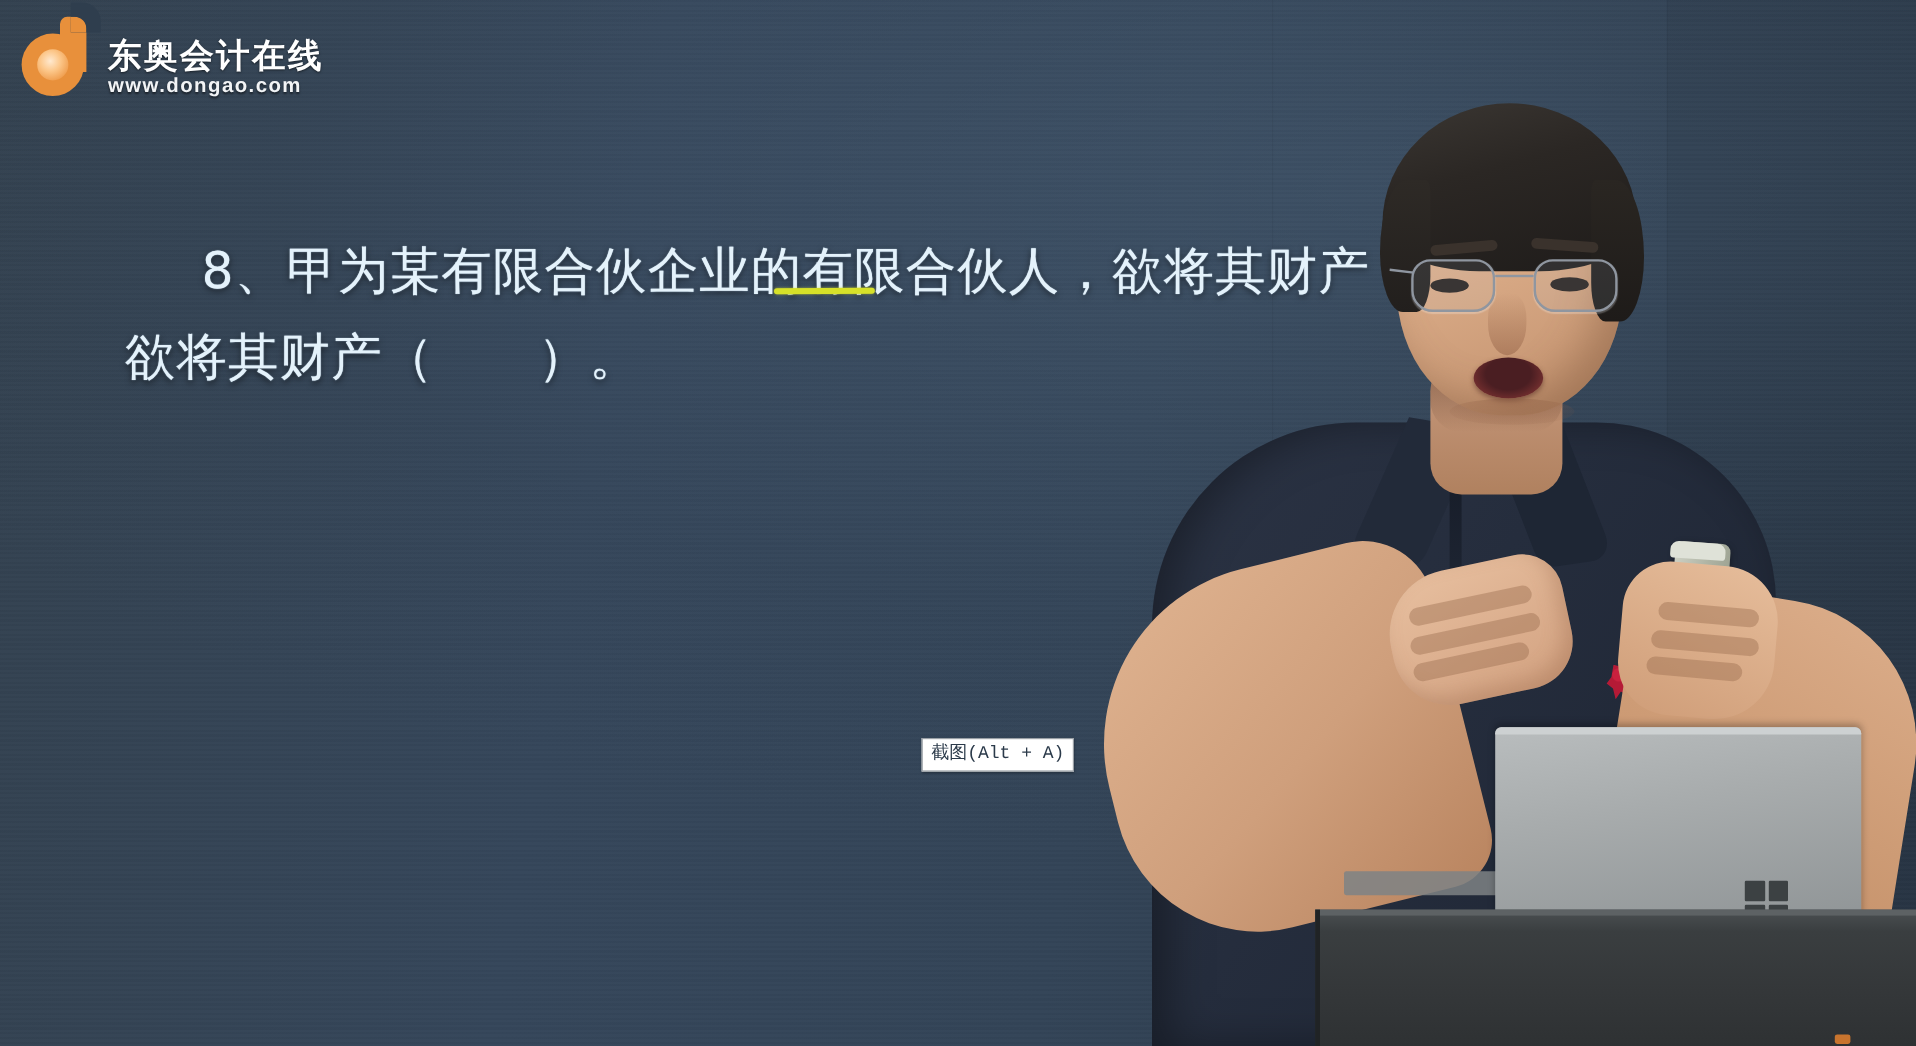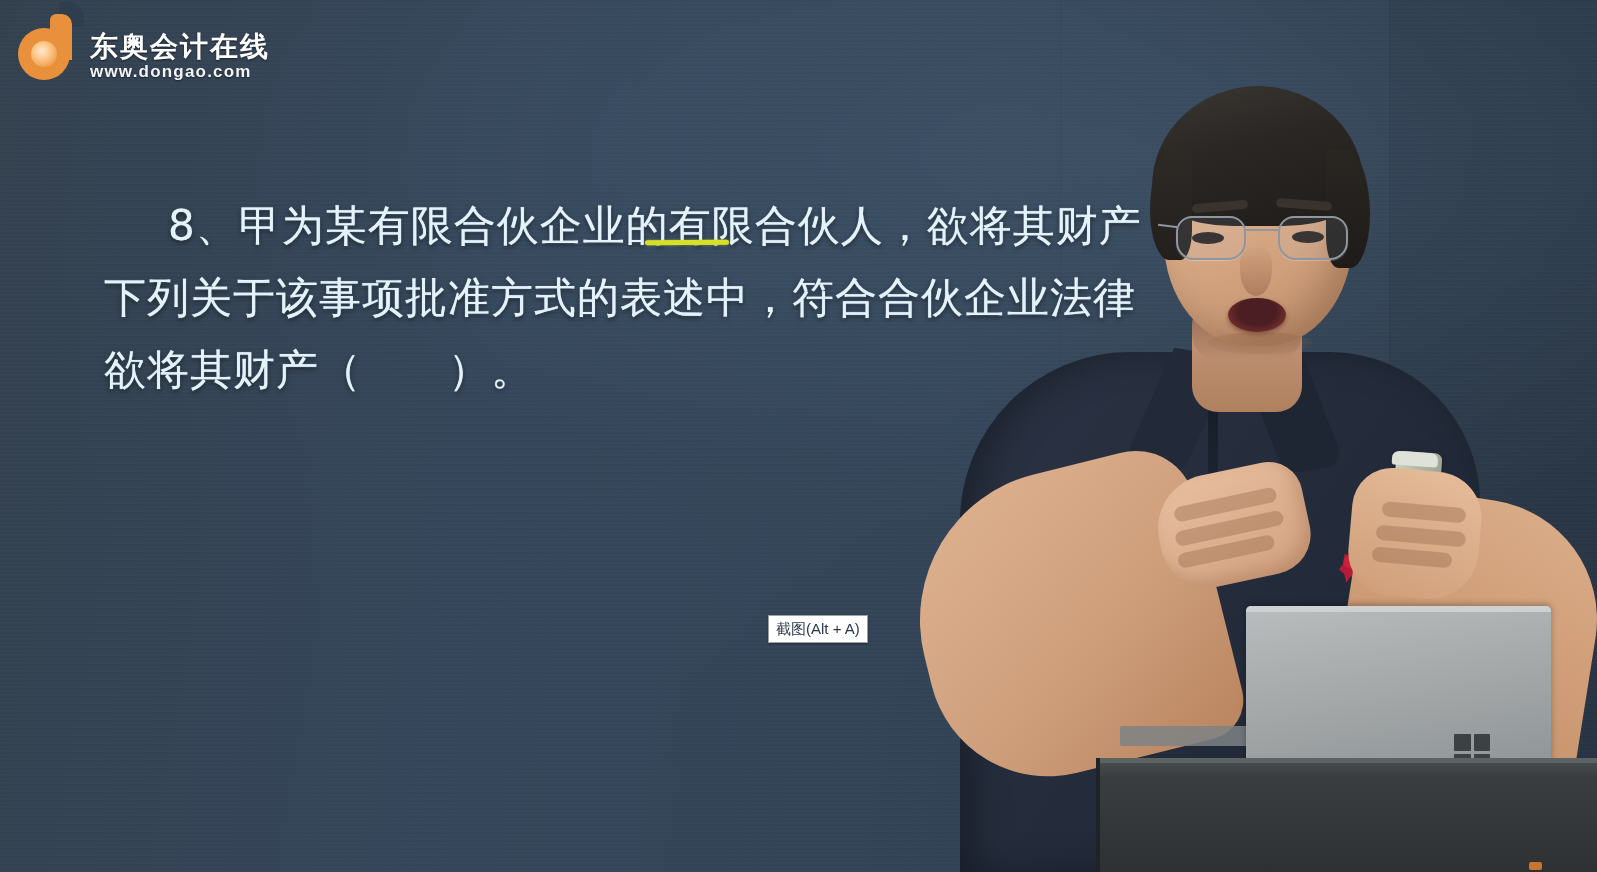--- a/index.html
+++ b/index.html
@@ -68,21 +68,21 @@
     box-shadow:0 0 2px rgba(214,224,41,.7);
     transform:rotate(-.4deg);
   }
 
   
   #tooltip{
     position:absolute; left:768px; top:615px;
     background:#ffffff; border:1px solid #9aa0a6;
     color:#2b3a4a; font-size:15px; line-height:21px;
     padding:2px 7px 3px 7px; white-space:nowrap;
-    font-family:Liberation Sans, sans-serif;
+    font-family:Liberation Mono, monospace;
     box-shadow:0 1px 2px rgba(0,0,0,.35);
   }
 
   
   #person{ position:absolute; left:940px; top:0; width:657px; height:872px; }
 
   .torso{
     position:absolute; left:20px; top:352px; width:520px; height:520px;
     background:linear-gradient(125deg,#2b3344 0%,#252d3d 42%,#1d2432 100%);
     border-radius:170px 150px 0 0;
@@ -289,21 +289,20 @@
       <div class="hole"></div>
     </div>
     <div class="logo-text">
       <div class="logo-cn">东奥会计在线</div>
       <div class="logo-url">www.dongao.com</div>
     </div>
   </div>
 
   <div id="slide">
     <div class="sline indent">8、甲为某有限合伙企业的有限合伙人，欲将其财产</div>
-    <div class="sline">下列关于该事项批准方式的表述中，符合合伙企业法律</div>
     <div class="sline">欲将其财产（      ）。</div>
   </div>
   <div id="underline"></div>
 
   <div id="person">
     <div class="torso"></div>
     <div class="collar-l"></div>
     <div class="collar-r"></div>
     <div class="placket"></div>
     <div class="btn-shirt"></div>

